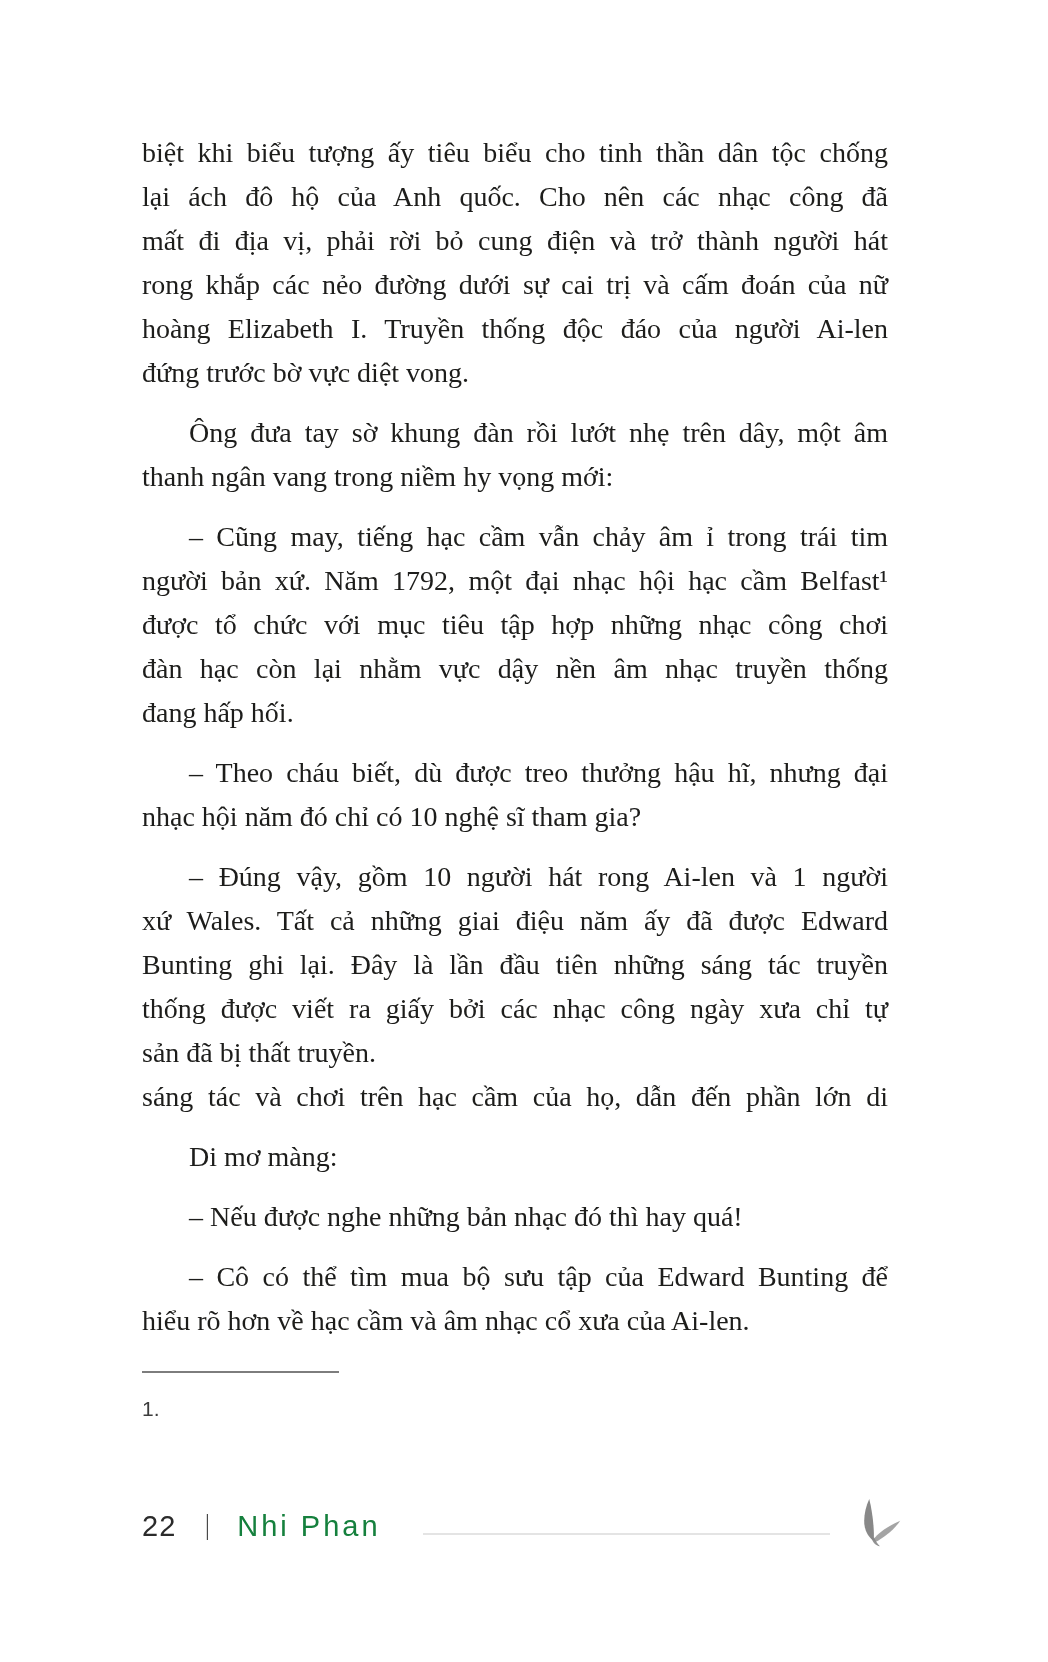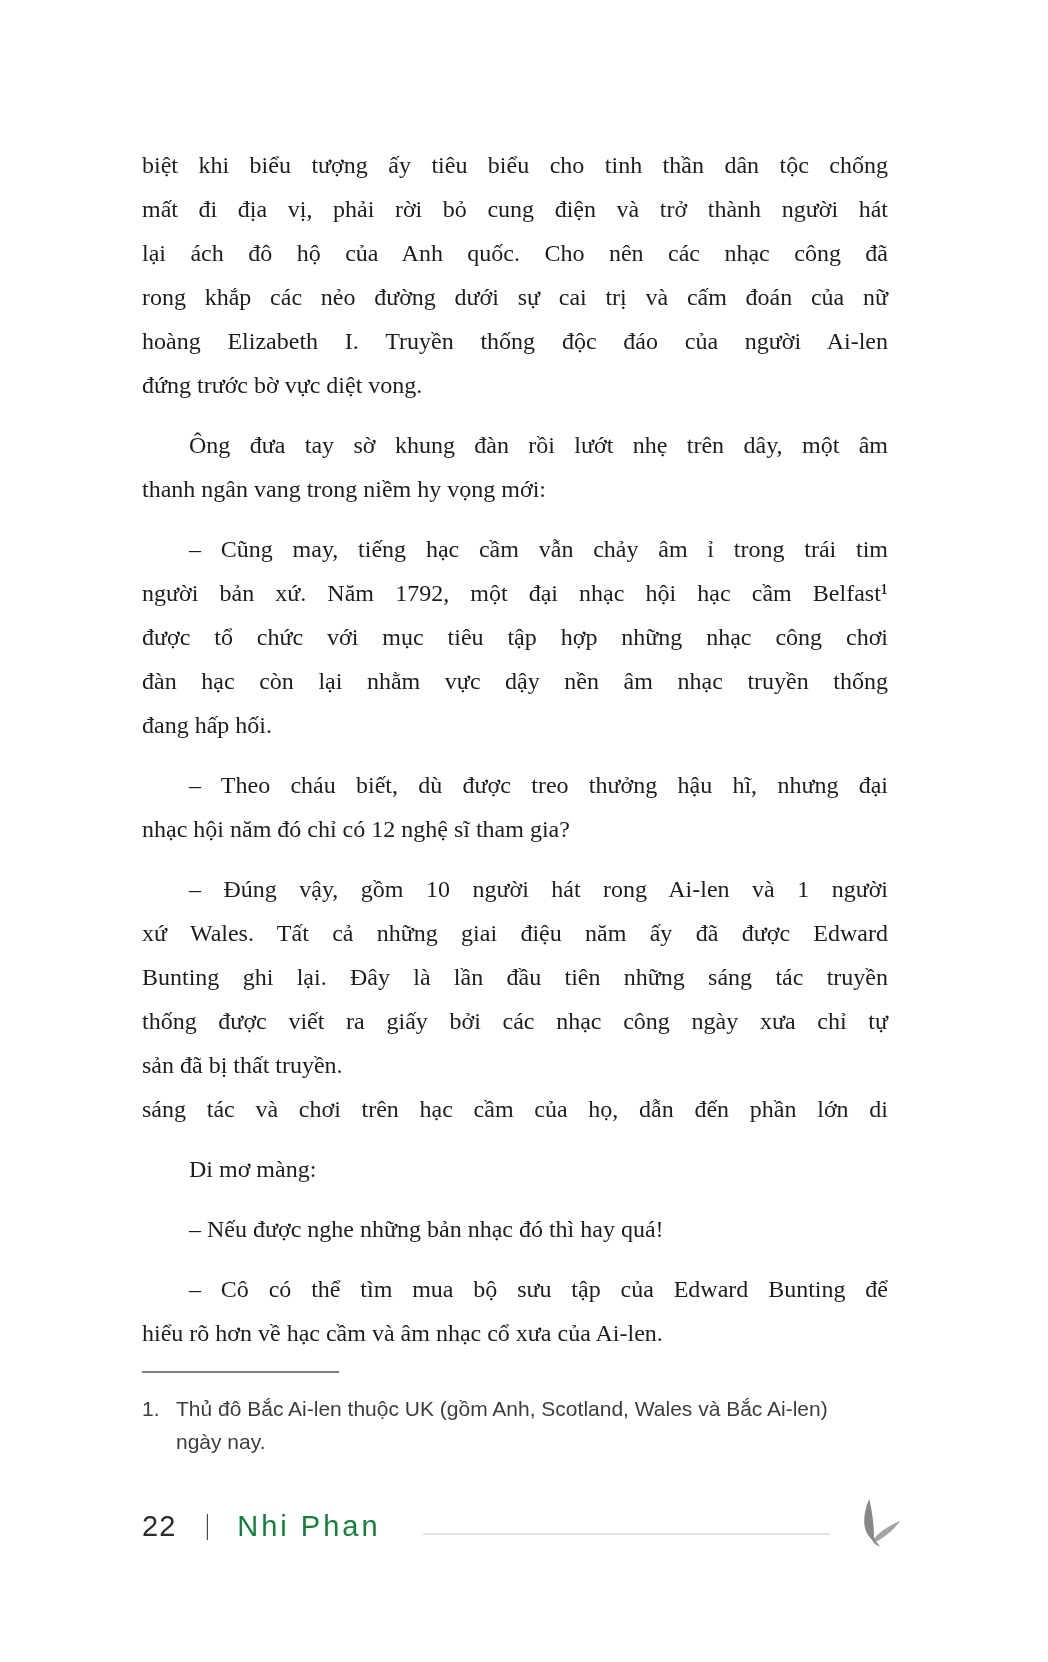--- a/index.html
+++ b/index.html
@@ -9,23 +9,23 @@
     background: #ffffff;
     position: relative;
     font-family: "Liberation Serif", serif;
     overflow: hidden;
   }
 
   
   .body-text {
     position: absolute;
     left: 142px;
-    top: 143px;
+    top: 131px;
     width: 746px;
-    font-size: 24px;
+    font-size: 28px;
     line-height: 44px;
     color: #1d1d1b;
   }
   .para + .para { margin-top: 16px; }
   .line {
     text-align: justify;
     text-align-last: justify;
   }
   .line.last {
     text-align: left;
@@ -91,40 +91,40 @@
     margin: 16px 16px 0 42px;
   }
   .bird { width: 62px; height: 58px; flex: none; }
 </style>
 </head>
 <body>
 
 <div class="body-text">
     <div class="para">
       <div class="line">biệt khi biểu tượng ấy tiêu biểu cho tinh thần dân tộc chống</div>
+      <div class="line">lại ách đô hộ của Anh quốc. Cho nên các nhạc công đã</div>
       <div class="line">mất đi địa vị, phải rời bỏ cung điện và trở thành người hát</div>
-      <div class="line">lại ách đô hộ của Anh quốc. Cho nên các nhạc công đã</div>
       <div class="line">rong khắp các nẻo đường dưới sự cai trị và cấm đoán của nữ</div>
       <div class="line">hoàng Elizabeth I. Truyền thống độc đáo của người Ai-len</div>
       <div class="line last">đứng trước bờ vực diệt vong.</div>
     </div>
     <div class="para">
       <div class="line indent">Ông đưa tay sờ khung đàn rồi lướt nhẹ trên dây, một âm</div>
       <div class="line last">thanh ngân vang trong niềm hy vọng mới:</div>
     </div>
     <div class="para">
       <div class="line indent">– Cũng may, tiếng hạc cầm vẫn chảy âm ỉ trong trái tim</div>
       <div class="line">người bản xứ. Năm 1792, một đại nhạc hội hạc cầm Belfast¹</div>
       <div class="line">được tổ chức với mục tiêu tập hợp những nhạc công chơi</div>
       <div class="line">đàn hạc còn lại nhằm vực dậy nền âm nhạc truyền thống</div>
       <div class="line last">đang hấp hối.</div>
     </div>
     <div class="para">
       <div class="line indent">– Theo cháu biết, dù được treo thưởng hậu hĩ, nhưng đại</div>
-      <div class="line last">nhạc hội năm đó chỉ có 12 nghệ sĩ tham gia?</div>
+      <div class="line last">nhạc hội năm đó chỉ có 10 nghệ sĩ tham gia?</div>
     </div>
     <div class="para">
       <div class="line indent">– Đúng vậy, gồm 10 người hát rong Ai-len và 1 người</div>
       <div class="line">xứ Wales. Tất cả những giai điệu năm ấy đã được Edward</div>
       <div class="line">Bunting ghi lại. Đây là lần đầu tiên những sáng tác truyền</div>
       <div class="line">thống được viết ra giấy bởi các nhạc công ngày xưa chỉ tự</div>
       <div class="line last">sản đã bị thất truyền.</div>
       <div class="line">sáng tác và chơi trên hạc cầm của họ, dẫn đến phần lớn di</div>
     </div>
     <div class="para">
@@ -136,24 +136,20 @@
     <div class="para">
       <div class="line indent">– Cô có thể tìm mua bộ sưu tập của Edward Bunting để</div>
       <div class="line last">hiểu rõ hơn về hạc cầm và âm nhạc cổ xưa của Ai-len.</div>
     </div>
   </div>
 
 <div class="footnote-rule"></div>
 
 <div class="footnote">
   <div class="fn-marker">1.</div>
-  <div class="fn-lines">
-      <div class="fn-line">Thủ đô Bắc Ai-len thuộc UK (gồm Anh, Scotland, Wales và Bắc Ai-len)</div>
-      <div class="fn-line">ngày nay.</div>
-    </div>
 </div>
 
 <div class="footer">
   <span class="page-number">22</span>
   <span class="footer-sep">|</span>
   <span class="author">Nhi Phan</span>
   <span class="footer-rule"></span>
   <span class="bird">
     <svg viewBox="0 0 64 60" width="62" height="58" xmlns="http://www.w3.org/2000/svg">
 

